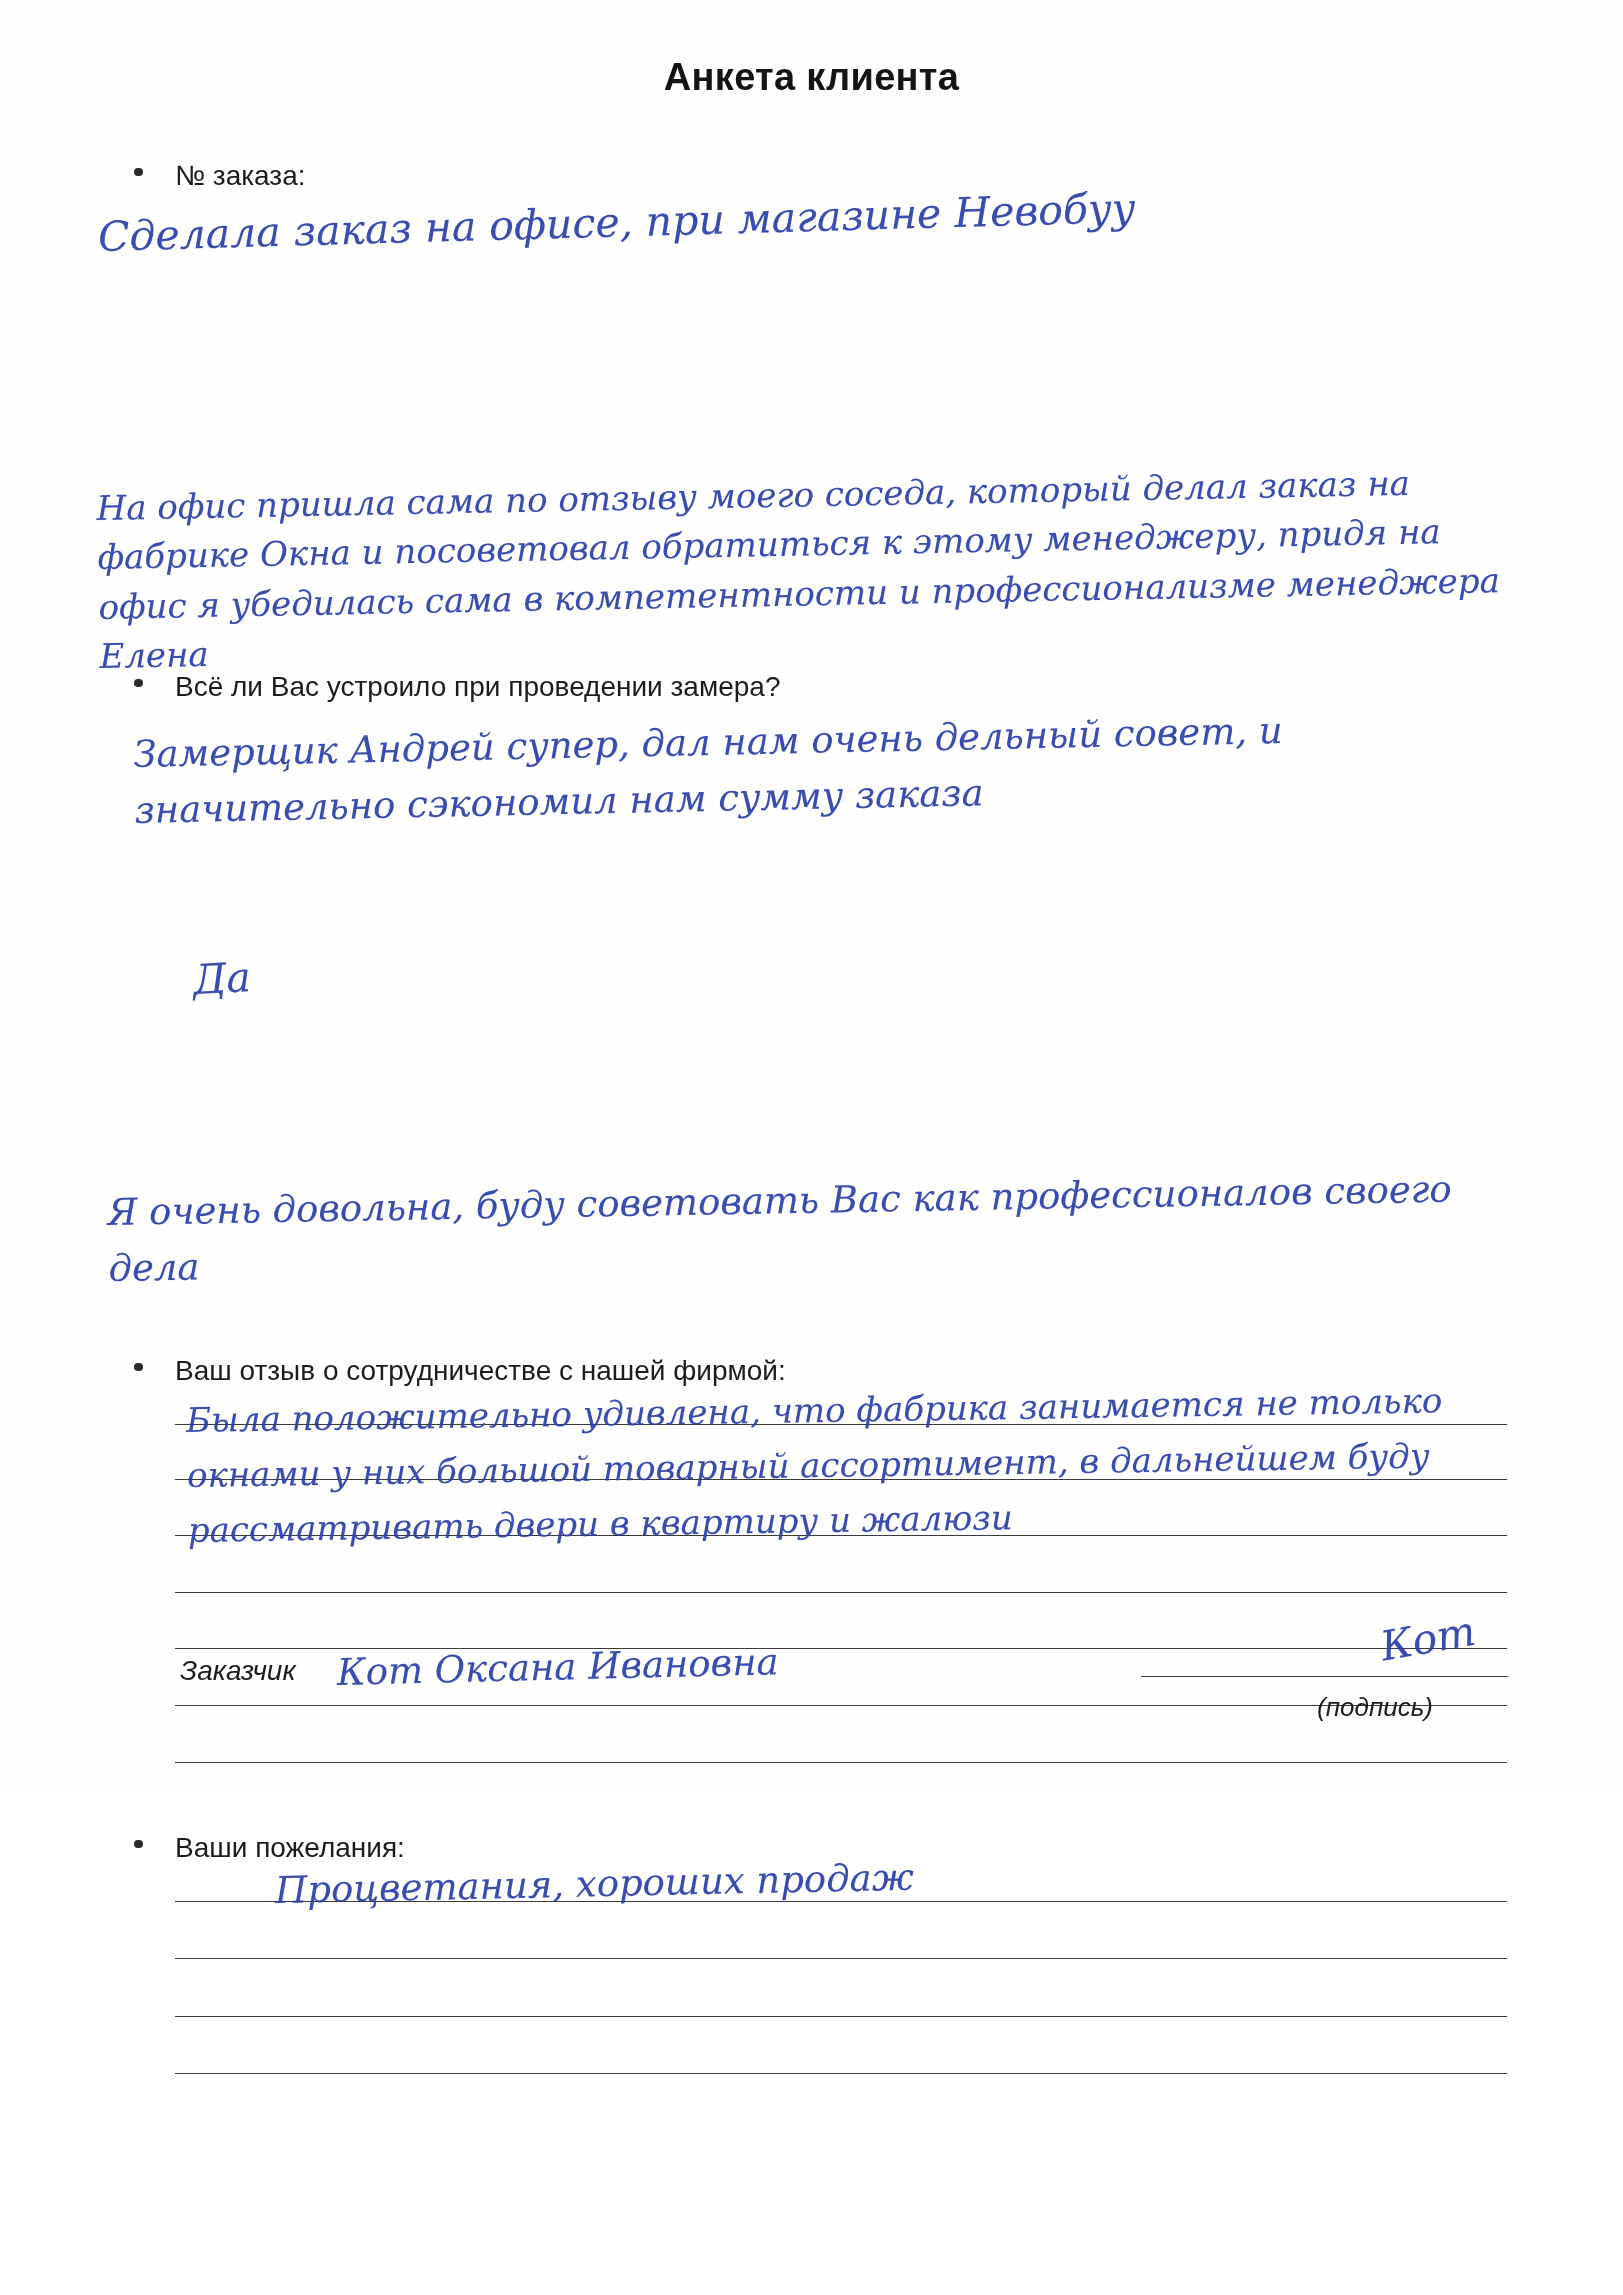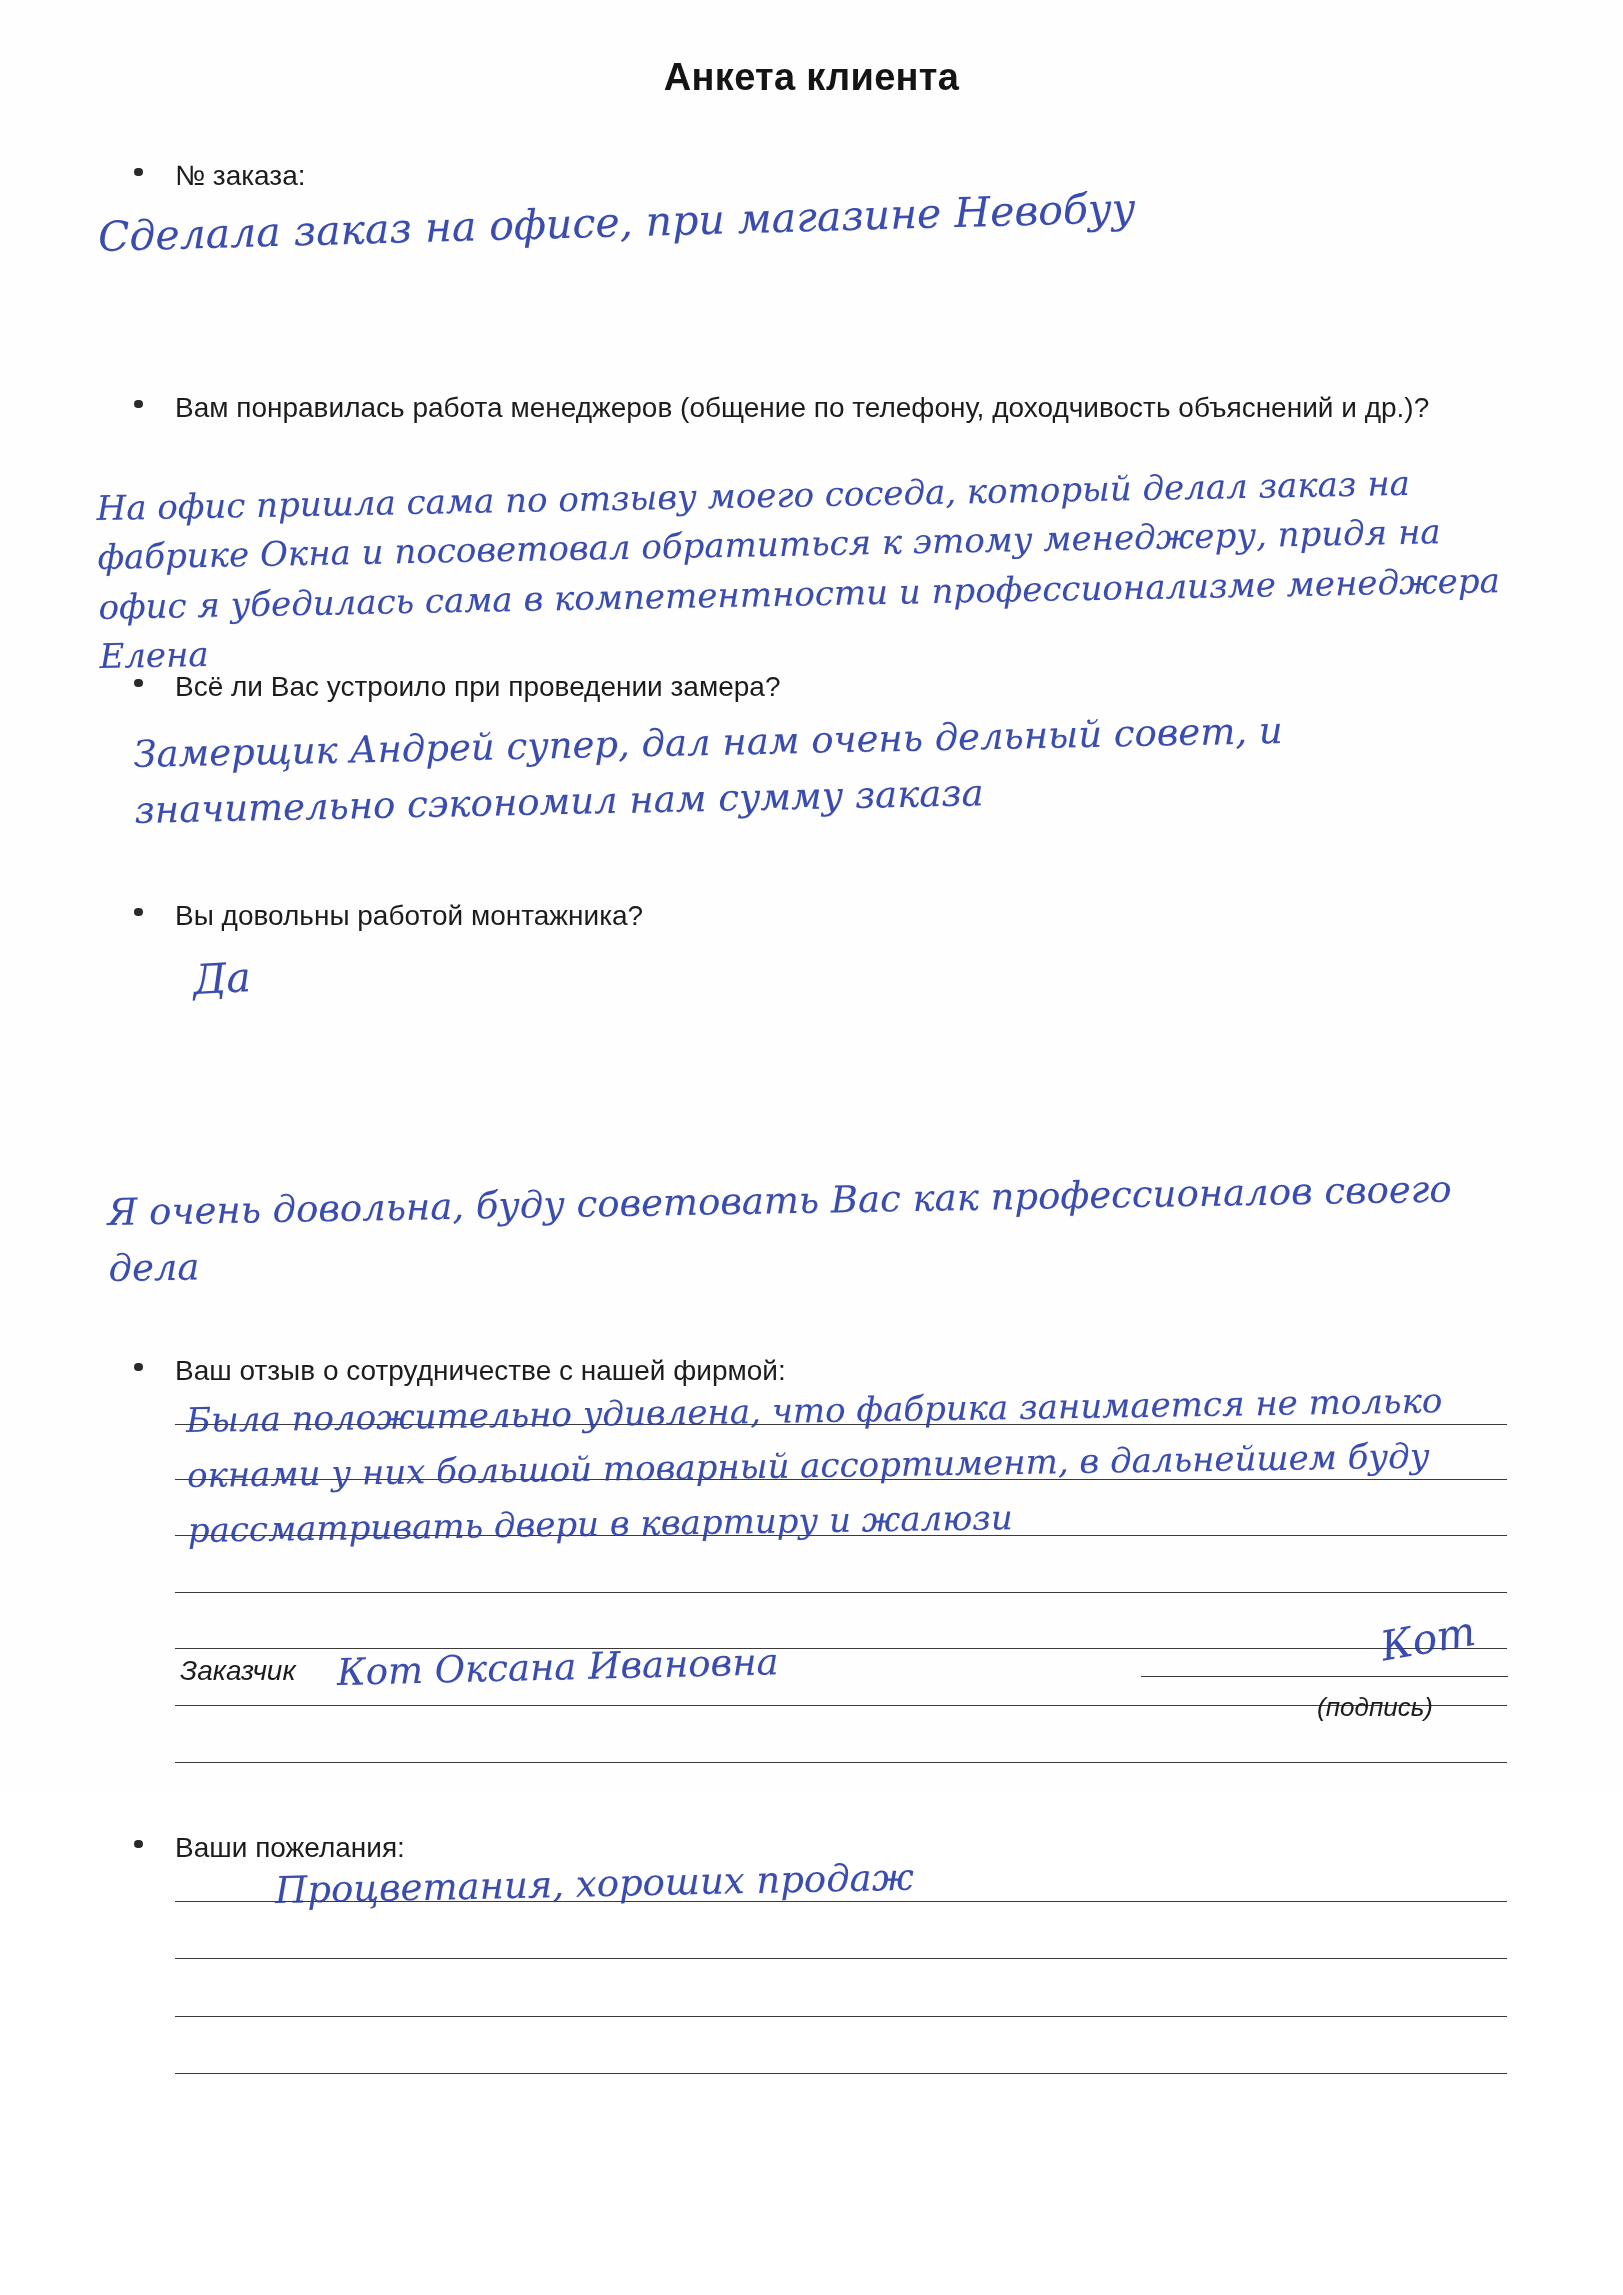--- a/index.html
+++ b/index.html
@@ -106,36 +106,28 @@
 <div class="page">
 
   <div class="title">Анкета клиента</div>
 
   <div class="q-block" style="top:157px;">
     <span class="bullet"></span>
     <span class="q-text">№ заказа:</span>
   </div>
   <div class="hw s1" style="top:213px; left:98px; transform:rotate(-1.6deg);">Сделала заказ на офисе, при магазине Невобуу</div>
 
-  <div class="q-block" style="top:389px;">
-    <span class="bullet"></span>
-    <span class="q-text">Вам понравилась работа менеджеров (общение по телефону, доходчивость объяснений и др.)?</span>
-  </div>
   <div class="hw s3" style="top:484px; left:98px; width:1427px; white-space:normal; line-height:1.45; transform:rotate(-1.1deg);">На офис пришла сама по отзыву моего соседа, который делал заказ на фабрике Окна и посоветовал обратиться к этому менеджеру, придя на офис я убедилась сама в компетентности и профессионализме менеджера Елена</div>
 
   <div class="q-block" style="top:668px;">
     <span class="bullet"></span>
     <span class="q-text">Всё ли Вас устроило при проведении замера?</span>
   </div>
   <div class="hw s2" style="top:727px; left:134px; width:1368px; white-space:normal; line-height:1.5; transform:rotate(-1.2deg);">Замерщик Андрей супер, дал нам очень дельный совет, и значительно сэкономил нам сумму заказа</div>
 
-  <div class="q-block" style="top:897px;">
-    <span class="bullet"></span>
-    <span class="q-text">Вы довольны работой монтажника?</span>
-  </div>
   <div class="hw s1" style="top:956px; left:193px; transform:rotate(-3deg);">Да</div>
 
   <div class="hw s2" style="top:1185px; left:108px; width:1407px; white-space:normal; line-height:1.5; transform:rotate(-1deg);">Я очень довольна, буду советовать Вас как профессионалов своего дела</div>
 
   <div class="q-block" style="top:1352px;">
     <span class="bullet"></span>
     <span class="q-text">Ваш отзыв о сотрудничестве с нашей фирмой:</span>
   </div>
   <div class="rule" style="top:1424px;"></div>
   <div class="rule" style="top:1479px;"></div>

